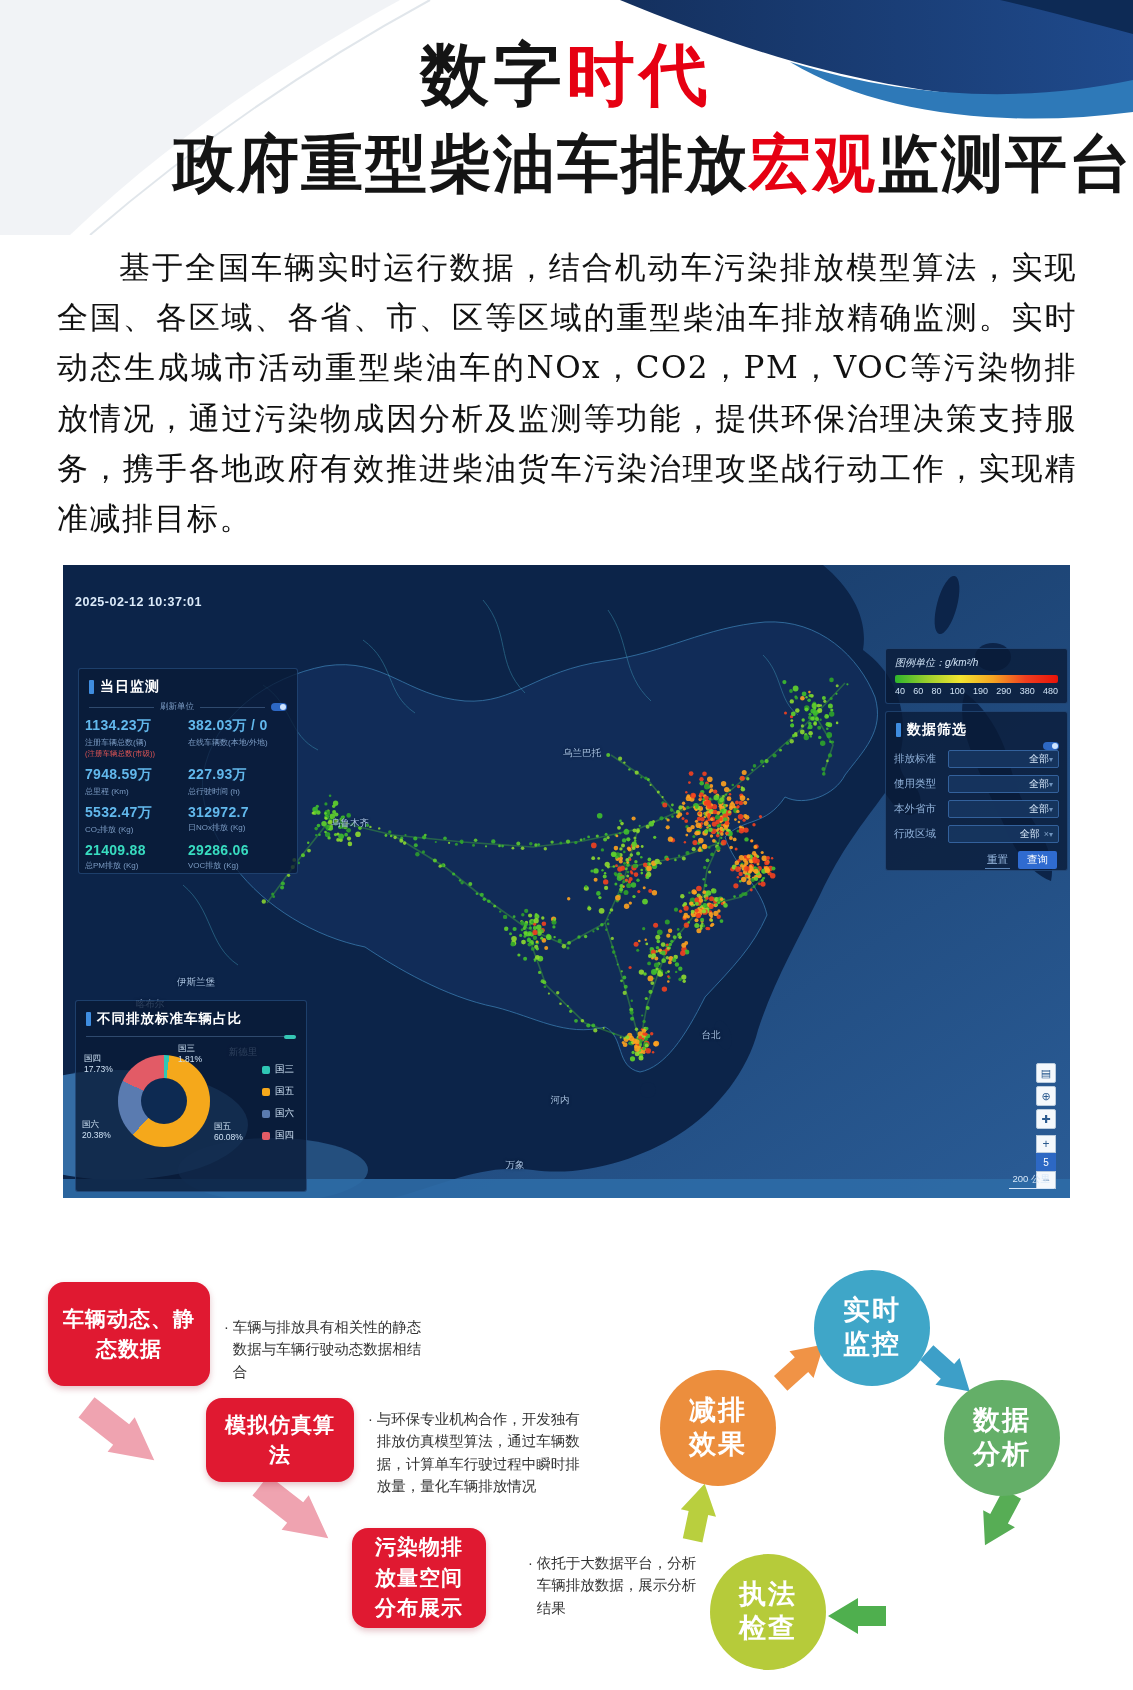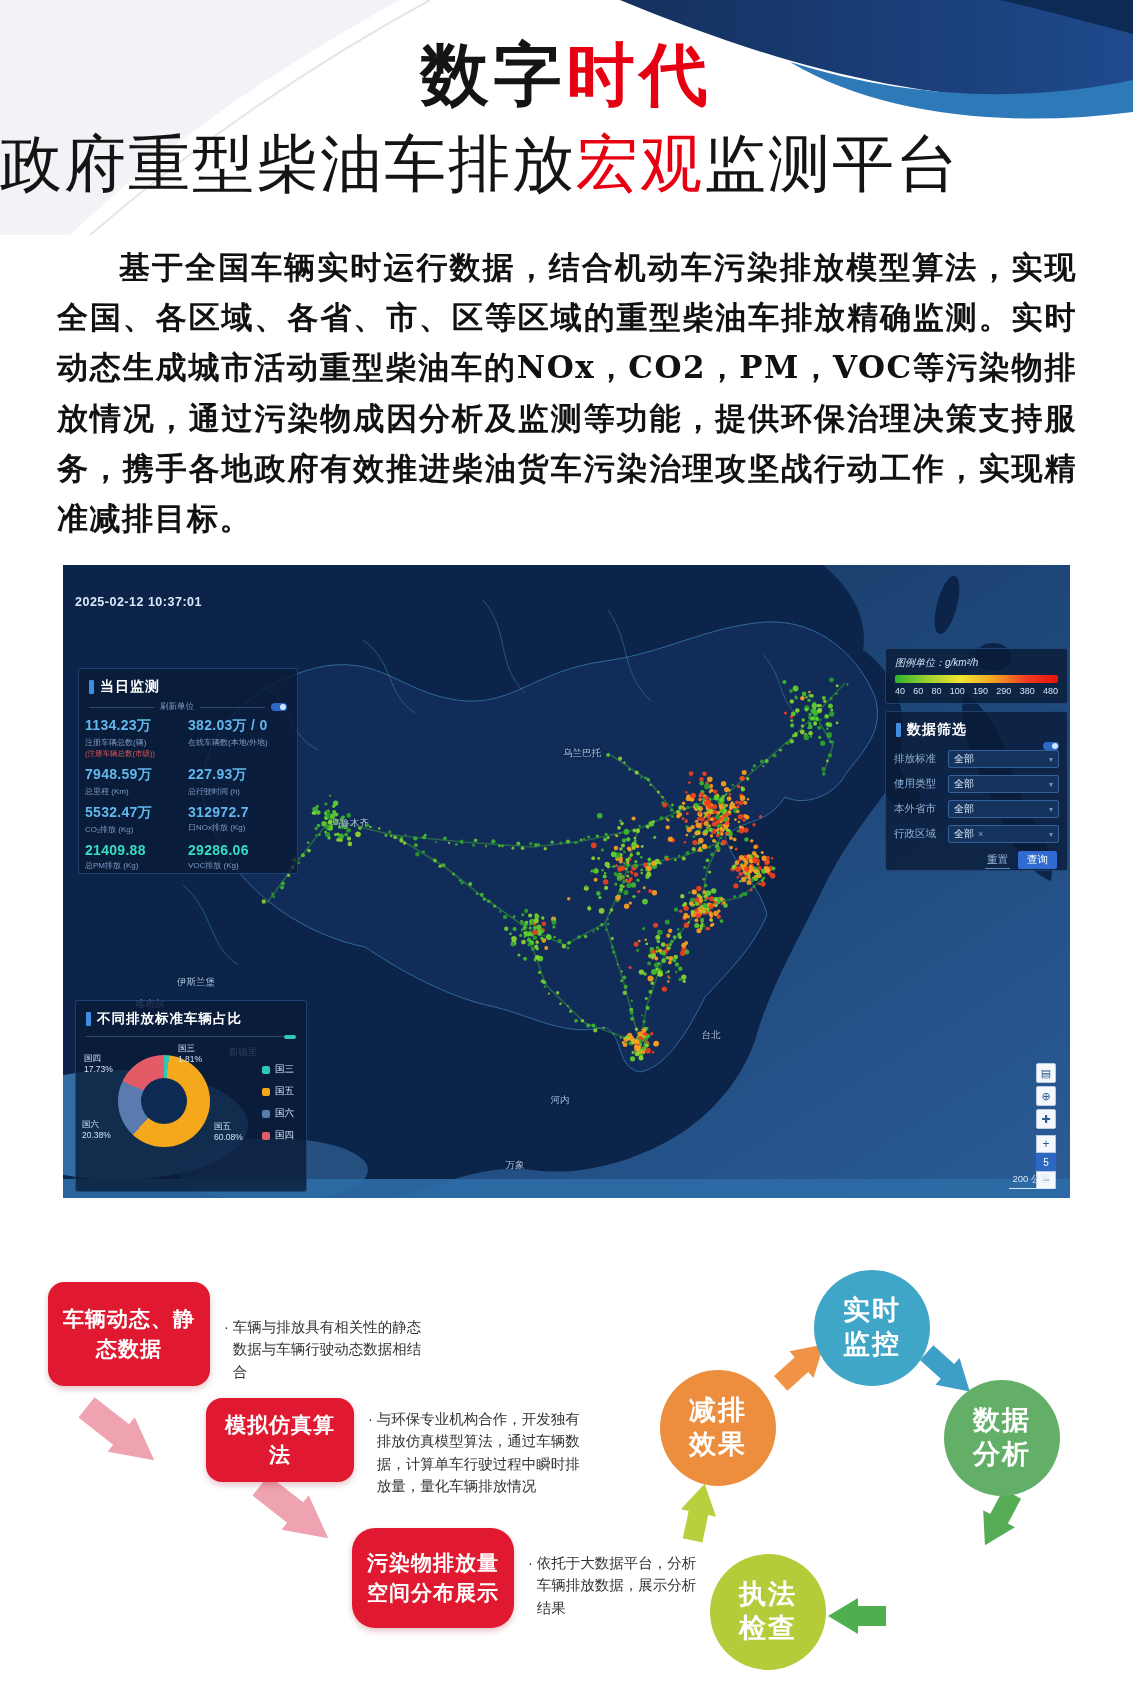--- a/index.html
+++ b/index.html
@@ -4,27 +4,27 @@
 <style>
   * { margin:0; padding:0; box-sizing:border-box; }
   html,body { background:#fff; }
   body { font-family:"Liberation Sans", sans-serif; }
   #poster { position:relative; width:1133px; height:1690px; background:#fff; overflow:hidden; margin:0 auto; }
 
   
   #deco-top { position:absolute; top:0; left:0; width:1133px; height:235px; z-index:0; }
   .title1 { position:absolute; top:30px; left:0; width:100%; text-align:center;
             font-size:68px; font-weight:900; letter-spacing:5px; color:#141414; z-index:2; }
-  .title2 { position:absolute; top:122px; left:0; width:100%; text-align:left;
-            font-size:62px; font-weight:400; letter-spacing:2px; color:#141414; z-index:2; }
+  .title2 { position:absolute; top:122px; left:0; width:100%; text-align:right;
+            font-size:62px; font-weight:700; letter-spacing:2px; color:#141414; z-index:2; }
   .red { color:#e60012; }
 
   
   .intro { position:absolute; top:242px; left:57px; width:1020px;
-           font-family:"DejaVu Serif","Liberation Serif",serif; font-weight:700;
+           font-family:"DejaVu Serif","Liberation Serif",serif; font-weight:400;
            font-size:31px; line-height:1.62; letter-spacing:1.5px; color:#111;
            text-align:justify; text-indent:2em; z-index:2; }
 
   
   #dash { position:absolute; top:565px; left:63px; width:1007px; height:633px;
           background:#12305a; overflow:hidden; z-index:2; }
   #mapSvg { position:absolute; inset:0; }
   #cityLayer { position:absolute; inset:0; pointer-events:none; }
   .city { position:absolute; transform:translate(-50%,-50%); font-size:9.5px; color:#a9c3e2;
           text-shadow:0 0 3px #04142e; white-space:nowrap; }
@@ -63,21 +63,21 @@
   .legend-unit { font-size:10px; color:#cfe2f5;font-style:italic; }
   .legend-bar { height:8px; border-radius:2px; margin-top:5px; }
   .legend-ticks { display:flex; justify-content:space-between; margin-top:3px;
                   font-size:9px; color:#cfe2f5; }
 
   
   #filterPanel { left:822px; top:146px; width:183px; height:160px; }
   .f-toggle { position:absolute; right:8px; top:30px; }
   .f-row { display:flex; align-items:center; gap:12px; padding:0 8px; margin-top:7px; }
   .f-label { font-size:10.5px; color:#8fb0d8; white-space:nowrap; }
-  .f-select { flex:1; display:flex; align-items:center; justify-content:space-between;
+  .f-select { flex:1; display:flex; align-items:center; justify-content:flex-end;
               height:18px; background:rgba(22,53,95,.95); border:1px solid #33619c;
               border-radius:2px; padding:0 5px; font-size:10px; color:#d5e6f8; cursor:pointer; }
   .f-chev { font-size:8px; color:#6f93bd; }
   .f-clear { font-size:9px; color:#7f9fc6; margin-left:4px; }
   .f-buttons { display:flex; justify-content:flex-end; gap:8px; padding:8px 10px 0 0; }
   .btn-ghost { font-size:10.5px; color:#9fc0e8; background:none; border:none;
                border-bottom:1px solid #5d86b8; padding:1px 2px; cursor:pointer; }
   .btn-solid { font-size:10.5px; color:#fff; background:#2f6bd0; border:none; border-radius:2px;
                padding:2px 9px; cursor:pointer; }
 
@@ -110,21 +110,21 @@
 
   
   #bottom { position:absolute; top:1240px; left:0; width:1133px; height:450px; z-index:2; }
   #arrowSvg { position:absolute; inset:0; }
   .redbox { position:absolute; background:#e01931; color:#fff; border-radius:16px;
             display:flex; align-items:center; justify-content:center; text-align:center;
             font-size:21px; font-weight:bold; line-height:1.45; padding:8px 14px; letter-spacing:1px;
             box-shadow:0 3px 6px rgba(150,20,40,.25); }
   #box1 { left:48px; top:42px; width:162px; height:104px; }
   #box2 { left:206px; top:158px; width:148px; height:84px; }
-  #box3 { left:352px; top:288px; width:162px; height:100px;border-radius:23px; }
+  #box3 { left:352px; top:288px; width:134px; height:100px; }
   .bullet { position:absolute; display:flex; gap:4px; font-size:14.5px; color:#333; line-height:1.55; }
   #bul1 { left:224px; top:76px;  width:200px; }
   #bul2 { left:368px; top:168px; width:220px; }
   #bul3 { left:528px; top:312px; width:172px; }
   .bullet .dot { flex:none; }
 
   .circle { position:absolute; width:116px; height:116px; border-radius:50%; background:var(--c);
             display:flex; flex-direction:column; align-items:center; justify-content:center;
             color:#fff; font-family:"Liberation Serif","DejaVu Serif",serif; font-weight:600;
             font-size:27px; line-height:1.25; letter-spacing:2px; }

